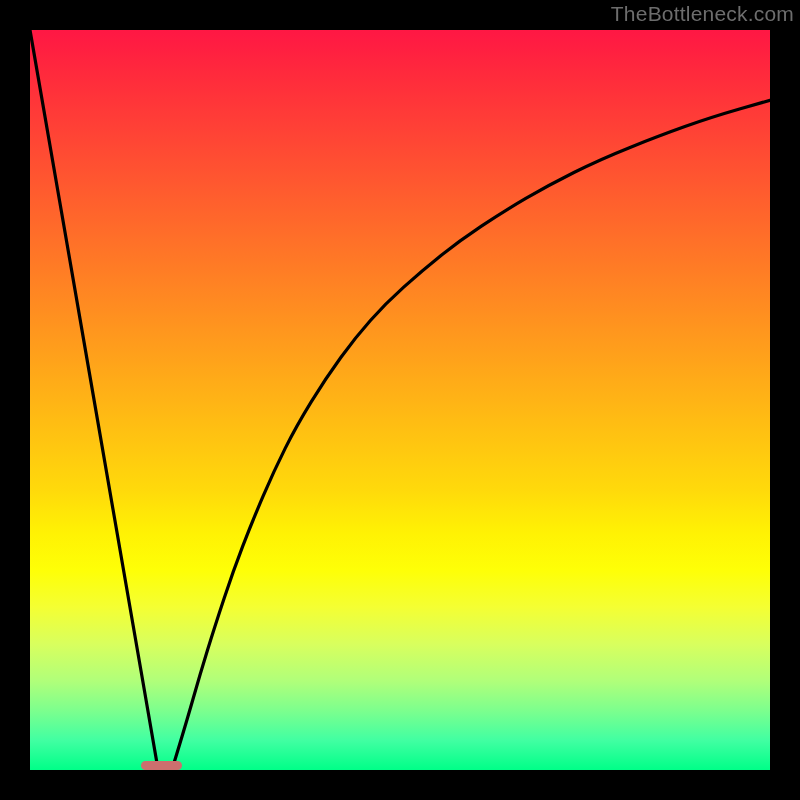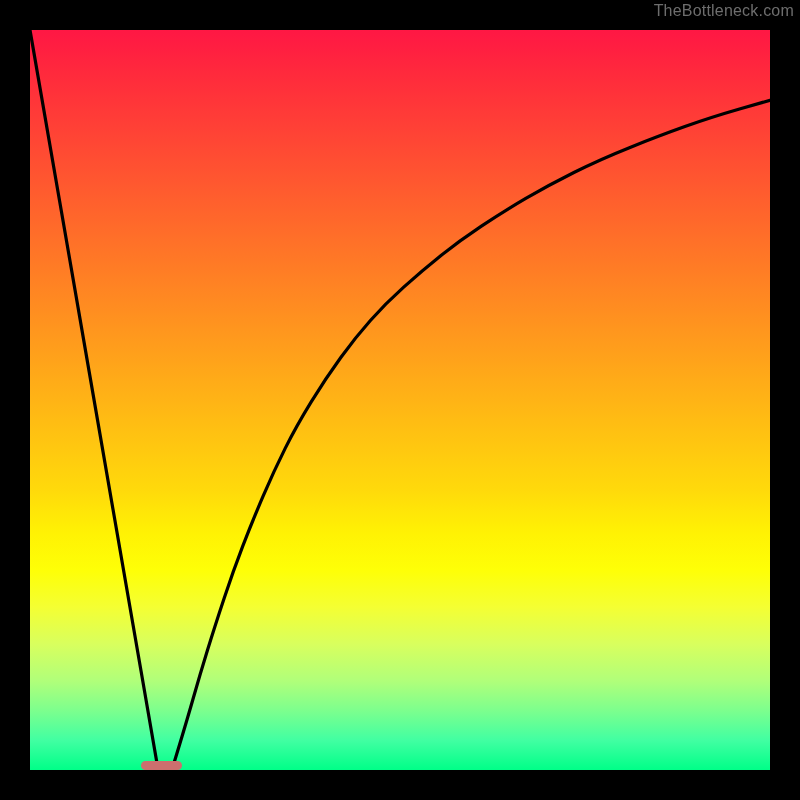--- a/index.html
+++ b/index.html
@@ -48,21 +48,21 @@
     left: 0;
     top: 0;
     width: 740px;
     height: 740px;
   }
   .watermark {
     position: absolute;
     top: 2px;
     right: 6px;
     color: #6d6d6d;
-    font-size: 16px;
+    font-size: 21px;
     font-weight: 400;
     letter-spacing: 0.2px;
     user-select: none;
   }
   .marker {
     position: absolute;
     height: 9px;
     border-radius: 5px;
     background: #cc6f6e;
     bottom: 0;

